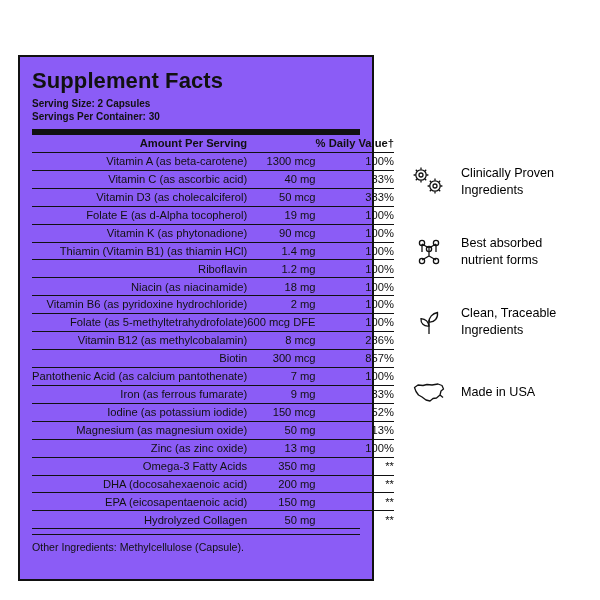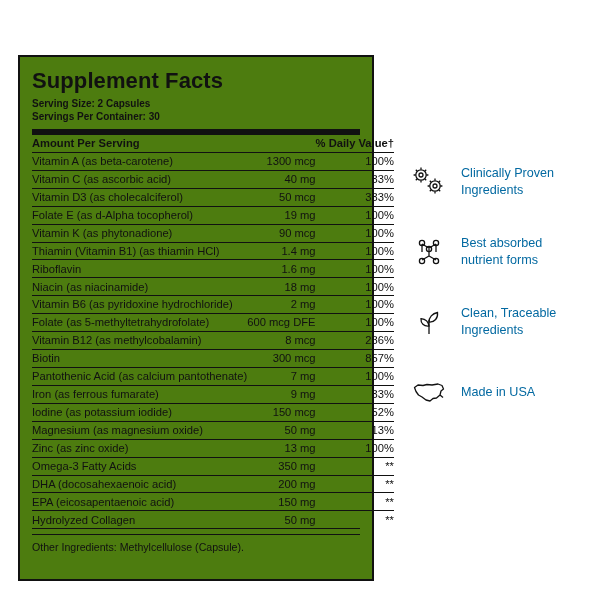--- a/index.html
+++ b/index.html
@@ -20,21 +20,21 @@
   }
 
   
   .panel {
     position: absolute;
     left: 18px;
     top: 55px;
     width: 356px;
     height: 526px;
     border: 2px solid #111111;
-    background: #4d7c0f;
+    background: #8b5cf6;
     padding: 10px 12px 8px 12px;
   }
   .panel-title {
     font-size: 22px;
     font-weight: bold;
     letter-spacing: 0.1px;
     line-height: 1.05;
     margin: 2px 0 6px 0;
   }
   .serving-line {
@@ -57,21 +57,21 @@
     padding: 2.2px 0 2.2px 0;
     border-bottom: 1px solid #111111;
     vertical-align: bottom;
     white-space: nowrap;
   }
   table.facts tr.header-row td {
     font-weight: bold;
     border-bottom: 1px solid #111111;
     padding-bottom: 2.5px;
   }
-  td.c-name { text-align: left; width: 60%; }
+  td.c-name { text-align: right; width: 60%; }
   td.c-amt  { text-align: right; width: 23%; padding-right: 6px; }
   td.c-dv   { text-align: right; width: 17%; }
   td.indent { padding-left: 26px; }
   tr.last td { border-bottom: none; }
 
   .footnote-rule {
     border-top: 1px solid #111111;
     margin-top: 0;
   }
   .footnotes {
@@ -108,21 +108,21 @@
     width: 38px;
     height: 38px;
     display: flex;
     align-items: center;
     justify-content: center;
   }
   .feature-icon svg { display: block; }
   .feature-text {
     font-size: 12.6px;
     line-height: 1.32;
-    color: #0369a1;
+    color: #000000;
     white-space: pre-line;
   }
 </style>
 </head>
 <body>
 
 <div class="page">
 
   <div class="panel">
 
@@ -165,21 +165,21 @@
             <td class="c-amt">90 mcg</td>
             <td class="c-dv">100%</td>
           </tr>
           <tr>
             <td class="c-name">Thiamin (Vitamin B1) (as thiamin HCl)</td>
             <td class="c-amt">1.4 mg</td>
             <td class="c-dv">100%</td>
           </tr>
           <tr>
             <td class="c-name">Riboflavin</td>
-            <td class="c-amt">1.6 mg</td>
+            <td class="c-amt">1.2 mg</td>
             <td class="c-dv">100%</td>
           </tr>
           <tr>
             <td class="c-name">Niacin (as niacinamide)</td>
             <td class="c-amt">18 mg</td>
             <td class="c-dv">100%</td>
           </tr>
           <tr>
             <td class="c-name">Vitamin B6 (as pyridoxine hydrochloride)</td>
             <td class="c-amt">2 mg</td>

